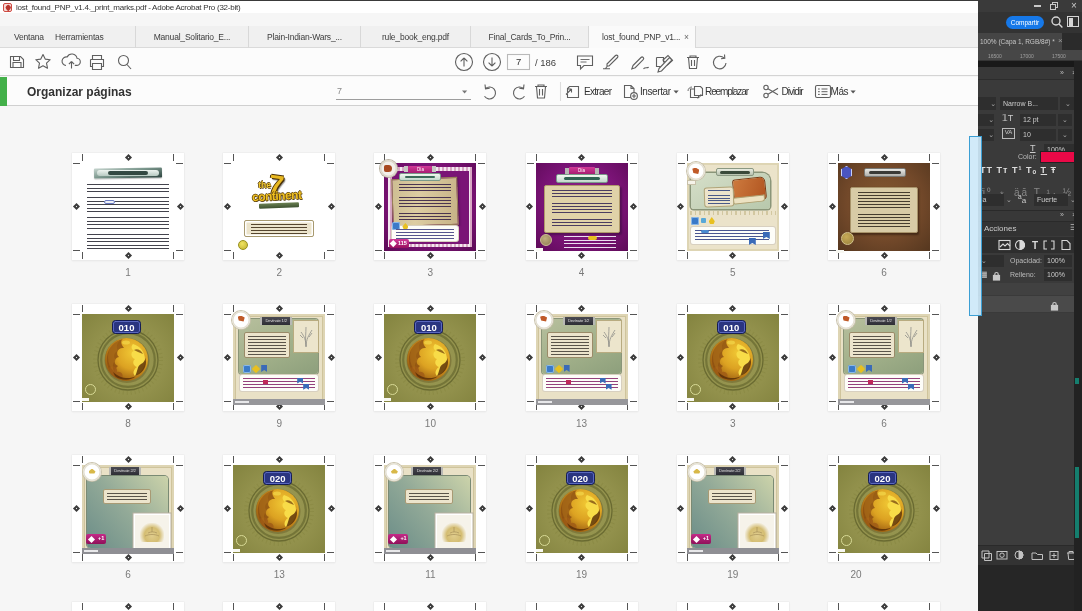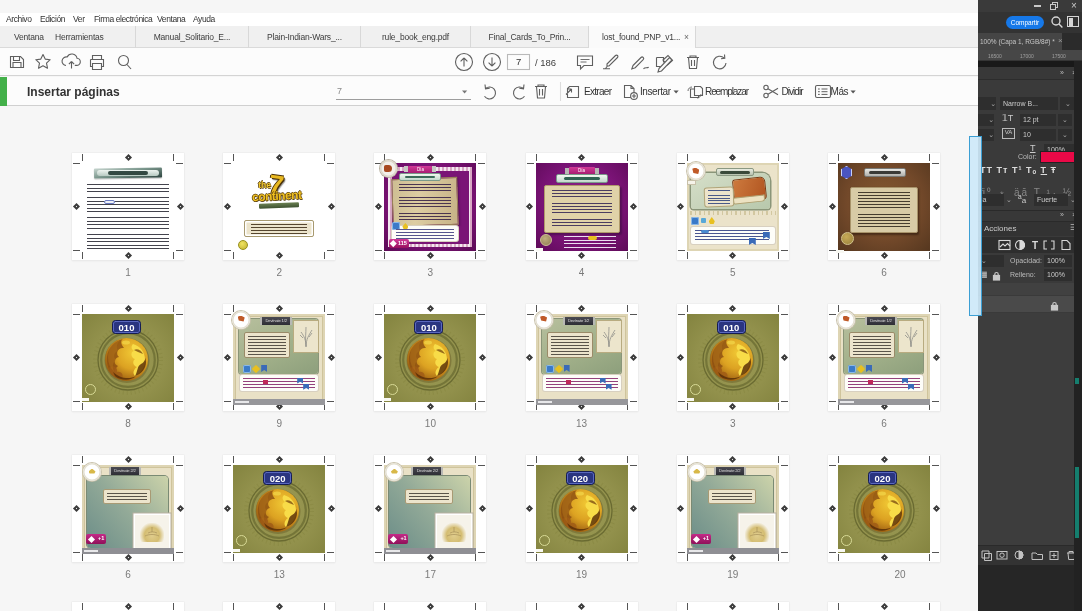--- a/index.html
+++ b/index.html
@@ -49,27 +49,23 @@
 
 
 .dev1 { background:#e9e1c6; box-shadow:inset 0 0 0 2px #ded5b4, inset 0 0 0 3px #c9bd92; }
 .d1photo { left:6px; top:5px; width:79px; height:55px; border-radius:3px; background:linear-gradient(155deg,#b7bf9d 0%, #9fae88 60%, #8d9f7c 100%); box-shadow:0 0 0 1px #8a9579; }
 .wcirc { width:18px; height:18px; border-radius:50%; background:#fff; box-shadow:0 0 0 1px #c9c2ac, inset 0 0 0 1.5px #e4e0d2; }
 .dbanner { background:linear-gradient(#4a4a52,#2e2e36); color:#ddd; font-size:4.2px; letter-spacing:-0.2px; text-align:center; border-left:2.5px solid #b8b8b4; border-right:2.5px solid #b8b8b4; }
 </style>
 </head>
 <body>
 <div id="acro">
-  <div id="menubar">
-    <span style="left:6px">Archivo</span>
-    <span style="left:40px">Edición</span>
-    <span style="left:73px">Ver</span>
-    <span style="left:94px">Firma electrónica</span>
-    <span style="left:157px">Ventana</span>
-    <span style="left:193px">Ayuda</span>
+  <div id="titlebar">
+    <div id="aicon"></div>
+    <div class="ttext">lost_found_PNP_v1.4._print_marks.pdf - Adobe Acrobat Pro (32-bit)</div>
   </div>
   <div id="tabbar">
     <span class="t" style="left:14px">Ventana</span>
     <span class="t" style="left:55px">Herramientas</span>
     <div class="dtab" style="left:135px;width:113px">
         <span>Manual_Solitario_E...</span>
       </div>
     <div class="dtab" style="left:248px;width:112px">
         <span>Plain-Indian-Wars_...</span>
       </div>
@@ -120,21 +116,21 @@
       <path d="M663 12 l5-4.5 4.5 5 -5 4.5 z"></path>
       <path d="M659 20.5 l10.5-11 2.5 2.5 -10.5 11 -3.5 1 z" fill="#fcfcfc"></path>
 
       <path d="M687 9.5 h12 M690 9.5 v-1.5 h6 v1.5 M688.5 9.5 l1 11 h7 l1-11 M691.5 12 v6 M694.5 12 v6"></path>
 
       <path d="M726 15 a6.3 6.3 0 1 1 -2-5.1 M724.5 6.5 l0.3 3.8 -3.8 0.4"></path>
     </svg>
   </div>
   <div id="toolbar2">
     <div id="greenbar"></div>
-    <div id="orgtitle">Insertar páginas</div>
+    <div id="orgtitle">Organizar páginas</div>
     <svg width="978" height="29" viewBox="0 0 978 29" fill="none" stroke="#5f5f5f" stroke-width="1.1">
       <text x="337" y="17" fill="#8a8a8a" stroke="none" font-size="9">7</text>
       <path d="M336 22.5 h135" stroke="#9d9d9d"></path>
       <path d="M462 13.5 l2.6 3 2.6-3 z" fill="#777" stroke="none"></path>
 
       <path d="M485.5 11.5 a6 6 0 1 1 -1 7.8 M485 7.5 l0.5 4.3 4.2-0.6"></path>
 
       <path d="M523.5 11.5 a6 6 0 1 0 1 7.8 M524 7.5 l-0.5 4.3 -4.2-0.6"></path>
 
       <path d="M535 9.5 h12 M538 9.5 v-1.5 h6 v1.5 M536.5 9.5 l1 11.5 h7 l1-11.5 M539.5 12 v6.5 M542.5 12 v6.5"></path>
@@ -697,21 +693,21 @@
           <svg style="left:60px;top:60px" width="20" height="15" viewBox="0 0 20 15" fill="none" stroke="#a8905a" stroke-width="0.7">
             <path d="M3 11 C7 9 13 9 17 11 M6 8 C9 6.5 12 6.5 15 8 M10 2 v5"></path>
           </svg>
           <div style="left:4px;top:69px;width:20px;height:10px;background:linear-gradient(#c42a88,#90105a);border-radius:2px"></div>
           <div style="left:7px;top:71.5px;width:5px;height:5px;background:#fff;transform:rotate(45deg)"></div>
           <div style="left:16px;top:70px;color:#fff;font-size:5.5px;font-weight:bold">+1</div>
           <div style="left:0;top:83px;width:92px;height:6px;background:#8f8f94"></div>
           <div style="left:2px;top:84.5px;width:14px;height:2.5px;background:#e8e8ea"></div>
         </div>
       </div>
-      <div class="plabel" style="left: 374.4px; top: 463px;">17</div>
+      <div class="plabel" style="left: 374.4px; top: 463px;">11</div>
       <div class="page" style="left: 525.6px; top: 349px;">
         <div class="dm" style="left: 53.5px; top: 2px;"></div>
         <div class="dm" style="left: 53.5px; top: 100px;"></div>
         <div class="dm" style="left: 1.5px; top: 50.5px;"></div>
         <div class="dm" style="left: 105.5px; top: 50.5px;"></div>
         <div class="tk" style="left: 10px; top: 1px; width: 1px; height: 7px;"></div>
         <div class="tk" style="left: 101px; top: 1px; width: 1px; height: 7px;"></div>
         <div class="tk" style="left: 10px; top: 99px; width: 1px; height: 7px;"></div>
         <div class="tk" style="left: 101px; top: 99px; width: 1px; height: 7px;"></div>
         <div class="tk" style="left: 1px; top: 10px; width: 7px; height: 1px;"></div>
@@ -821,21 +817,21 @@
             <path d="M30 38 C33 33 32 28 36 26 C40 24 41 20 40 17 L41 24 C41 30 37 36 30 38 Z" fill="#5e3208" opacity="0.85"></path>
             <path d="M29 12 C32 10 36 12 38 16 L33 14 Z" fill="#6e3c0a" opacity="0.7"></path>
             <path d="M8 34 C14 40 24 42 31 38 C26 43 16 43 10 38 Z" fill="#552c06" opacity="0.8"></path>
             <ellipse cx="21" cy="4.5" rx="4" ry="2" fill="#f4d84a" opacity="0.7"></ellipse>
           </svg>
           <div class="badge">020</div>
           <div class="oc"></div>
           <div class="wtag"></div>
         </div>
       </div>
-      <div class="plabel" style="left: 844px; top: 463px;">20</div>
+      <div class="plabel" style="left: 800px; top: 463px;">20</div>
       <div class="page" style="left: 72px; top: 496px;">
         <div class="dm" style="left: 53.5px; top: 2px;"></div>
         <div class="tk" style="left: 10px; top: 1px; width: 1px; height: 7px;"></div>
         <div class="tk" style="left: 101px; top: 1px; width: 1px; height: 7px;"></div>
       </div>
       <div class="page" style="left: 223.2px; top: 496px;">
         <div class="dm" style="left: 53.5px; top: 2px;"></div>
         <div class="tk" style="left: 10px; top: 1px; width: 1px; height: 7px;"></div>
         <div class="tk" style="left: 101px; top: 1px; width: 1px; height: 7px;"></div>
       </div>

